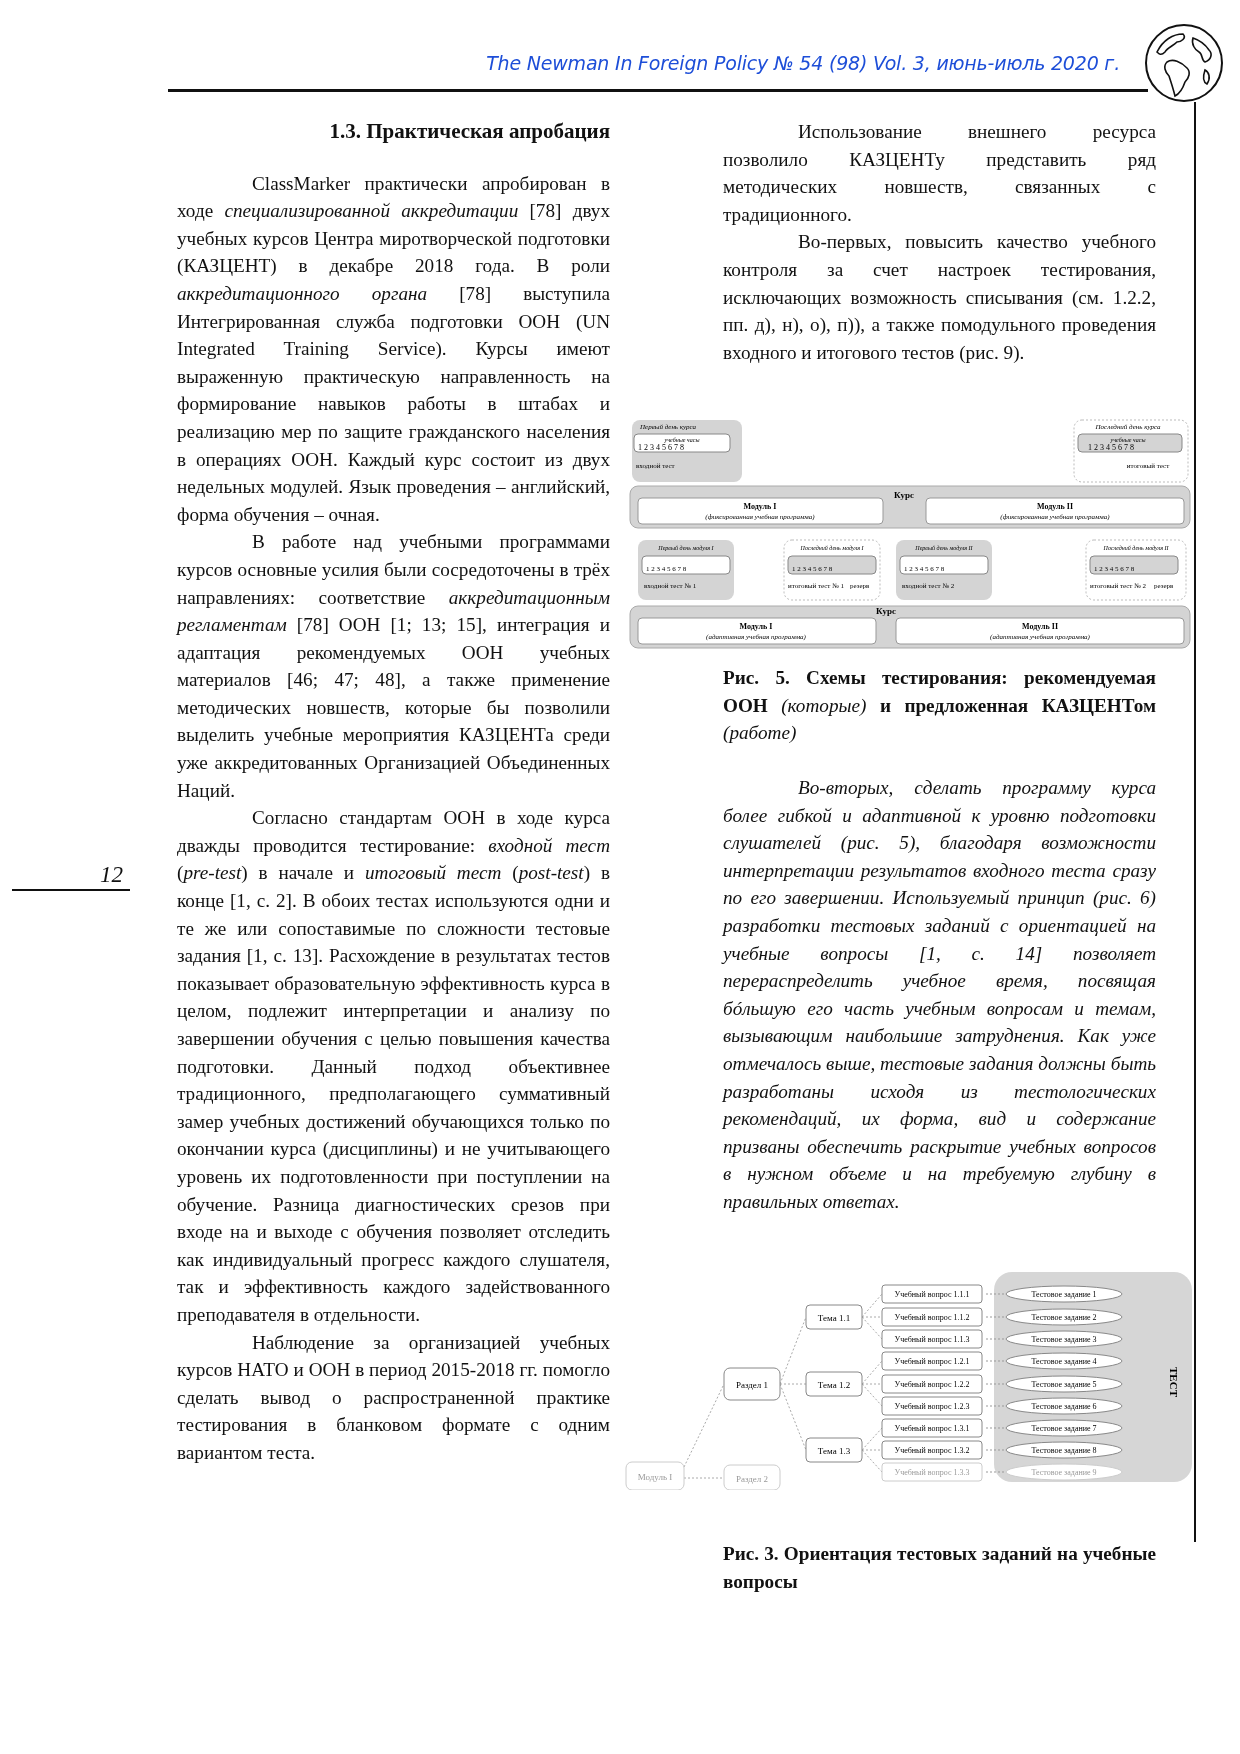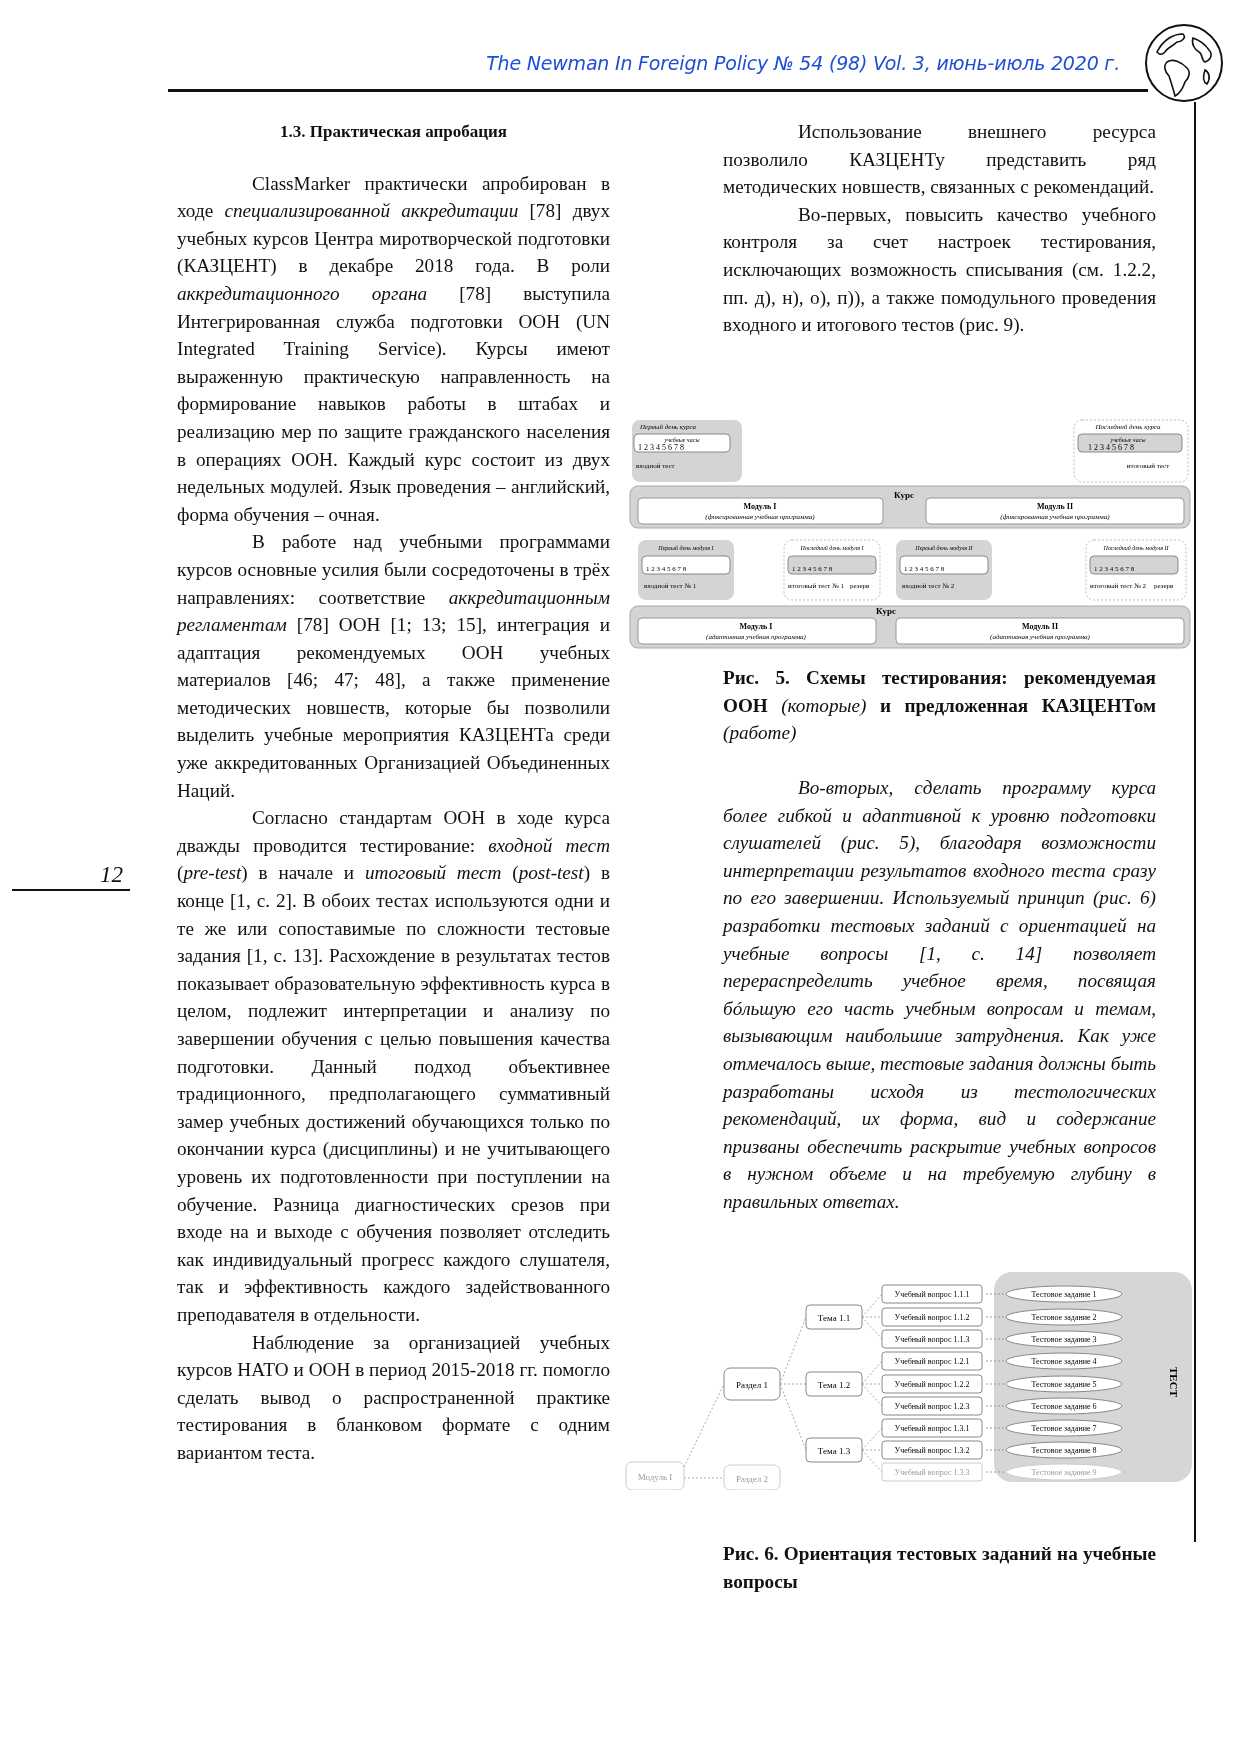--- a/index.html
+++ b/index.html
@@ -5,21 +5,21 @@
   html, body { margin: 0; padding: 0; background: #ffffff; }
   body { width: 1240px; height: 1754px; position: relative; overflow: hidden; font-family: "Liberation Serif", serif; color: #111; }
   .header-text { position: absolute; left: 440px; top: 52px; width: 680px; text-align: right; font-family: "DejaVu Sans", sans-serif; font-style: italic; font-size: 19px; color: #1d4ed8; letter-spacing: -0.2px; }
   .header-rule { position: absolute; left: 168px; top: 89px; width: 980px; height: 3px; background: #111; }
   .globe { position: absolute; left: 1143px; top: 22px; width: 82px; height: 82px; }
   .vrule { position: absolute; left: 1194px; top: 102px; width: 2px; height: 1440px; background: #111; }
   .page-num { position: absolute; left: 100px; top: 862px; font-style: italic; font-size: 23px; }
   .page-rule { position: absolute; left: 12px; top: 889px; width: 118px; height: 2px; background: #111; }
   .col { position: absolute; font-size: 19.2px; line-height: 27.6px; text-align: justify; }
   .col p { margin: 0; text-indent: 75px; }
-  .sec-title { font-weight: bold; text-align: center; text-indent: 0 !important; margin-bottom: 24px !important; font-size: 17px; }
+  .sec-title { font-weight: bold; text-align: right; text-indent: 0 !important; margin-bottom: 24px !important; font-size: 21px; }
   .left { left: 177px; top: 118px; width: 433px; }
   .right1 { left: 723px; top: 118px; width: 433px; }
   .right2 { left: 723px; top: 774px; width: 433px; font-style: italic; }
   .cap { position: absolute; font-weight: bold; font-size: 19.2px; line-height: 27.6px; text-align: justify; }
   .cap i { font-weight: normal; }
   .cap5 { left: 723px; top: 664px; width: 433px; }
   .cap6 { left: 723px; top: 1540px; width: 433px; }
   .fig5 { position: absolute; left: 628px; top: 418px; width: 566px; height: 236px; }
   .fig6 { position: absolute; left: 622px; top: 1272px; width: 572px; height: 218px; }
   svg text { font-family: "Liberation Serif", serif; }
@@ -43,21 +43,21 @@
 
 <div class="col left">
   <p class="sec-title">1.3. Практическая апробация</p>
   <p><span>ClassMarker практически апробирован в ходе </span><i>специализированной аккредитации</i><span> [78] двух учебных курсов Центра миротворческой подготовки (КАЗЦЕНТ) в декабре 2018 года. В роли </span><i>аккредитационного органа</i><span> [78] выступила Интегрированная служба подготовки ООН (UN Integrated Training Service). Курсы имеют выраженную практическую направленность на формирование навыков работы в штабах и реализацию мер по защите гражданского населения в операциях ООН. Каждый курс состоит из двух недельных модулей. Язык проведения – английский, форма обучения – очная.</span></p>
   <p><span>В работе над учебными программами курсов основные усилия были сосредоточены в трёх направлениях: соответствие </span><i>аккредитационным регламентам</i><span> [78] ООН [1; 13; 15], интеграция и адаптация рекомендуемых ООН учебных материалов [46; 47; 48], а также применение методических новшеств, которые бы позволили выделить учебные мероприятия КАЗЦЕНТа среди уже аккредитованных Организацией Объединенных Наций.</span></p>
   <p><span>Согласно стандартам ООН в ходе курса дважды проводится тестирование: </span><i>входной тест</i><span> (</span><i>pre-test</i><span>) в начале и </span><i>итоговый тест</i><span> (</span><i>post-test</i><span>) в конце [1, с. 2]. В обоих тестах используются одни и те же или сопоставимые по сложности тестовые задания [1, с. 13]. Расхождение в результатах тестов показывает образовательную эффективность курса в целом, подлежит интерпретации и анализу по завершении обучения с целью повышения качества подготовки. Данный подход объективнее традиционного, предполагающего суммативный замер учебных достижений обучающихся только по окончании курса (дисциплины) и не учитывающего уровень их подготовленности при поступлении на обучение. Разница диагностических срезов при входе на и выходе с обучения позволяет отследить как индивидуальный прогресс каждого слушателя, так и эффективность каждого задействованного преподавателя в отдельности.</span></p>
   <p>Наблюдение за организацией учебных курсов НАТО и ООН в период 2015-2018 гг. помогло сделать вывод о распространенной практике тестирования в бланковом формате с одним вариантом теста.</p>
 </div>
 
 <div class="col right1">
-  <p>Использование внешнего ресурса позволило КАЗЦЕНТу представить ряд методических новшеств, связанных с рекомендаций.</p>
+  <p>Использование внешнего ресурса позволило КАЗЦЕНТу представить ряд методических новшеств, связанных с традиционного.</p>
   <p>Во-первых, повысить качество учебного контроля за счет настроек тестирования, исключающих возможность списывания (см. 1.2.2, пп. д), н), о), п)), а также помодульного проведения входного и итогового тестов (рис. 9).</p>
 </div>
 
 <svg class="fig5" viewBox="0 0 566 236" font-size="8">
 
   <rect x="2" y="68" width="560" height="42" rx="8" fill="#d4d4d4" stroke="#aaa"></rect>
   <rect x="10" y="80" width="245" height="26" rx="4" fill="#fff" stroke="#999"></rect>
   <rect x="298" y="80" width="258" height="26" rx="4" fill="#fff" stroke="#999"></rect>
   <text x="276" y="80" text-anchor="middle" font-weight="bold" font-size="9">Курс</text>
   <text x="132" y="91" text-anchor="middle" font-weight="bold">Модуль I</text>
@@ -190,13 +190,13 @@
       <line x1="364" y1="67" x2="384" y2="67"></line>
     <line x1="364" y1="89" x2="384" y2="89"></line>
       <line x1="364" y1="112" x2="384" y2="112"></line>
       <line x1="364" y1="134" x2="384" y2="134"></line>
     <line x1="364" y1="156" x2="384" y2="156"></line>
       <line x1="364" y1="178" x2="384" y2="178"></line>
       <line x1="364" y1="200" x2="384" y2="200"></line>
   </g>
 </svg>
 
-<div class="cap cap6">Рис. 6. Ориентация тестовых заданий на учебные вопросы</div>
+<div class="cap cap6">Рис. 3. Ориентация тестовых заданий на учебные вопросы</div>
 
 </body></html>

